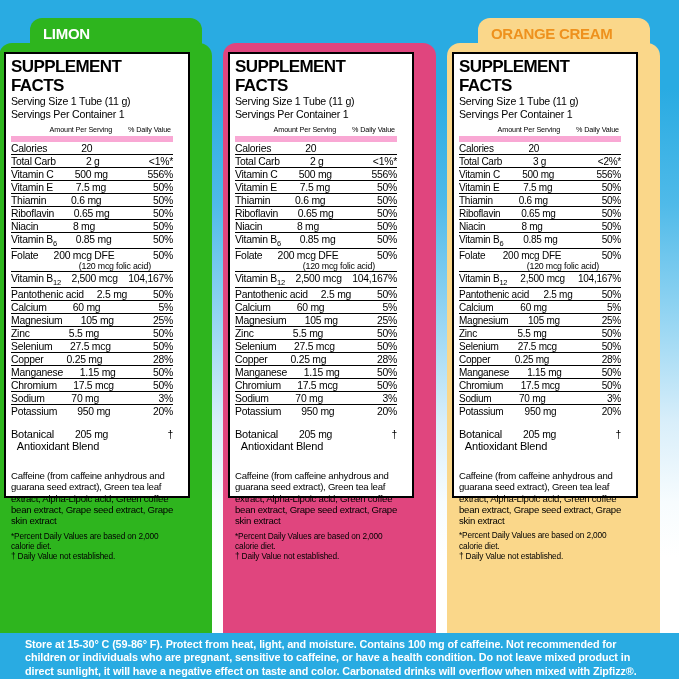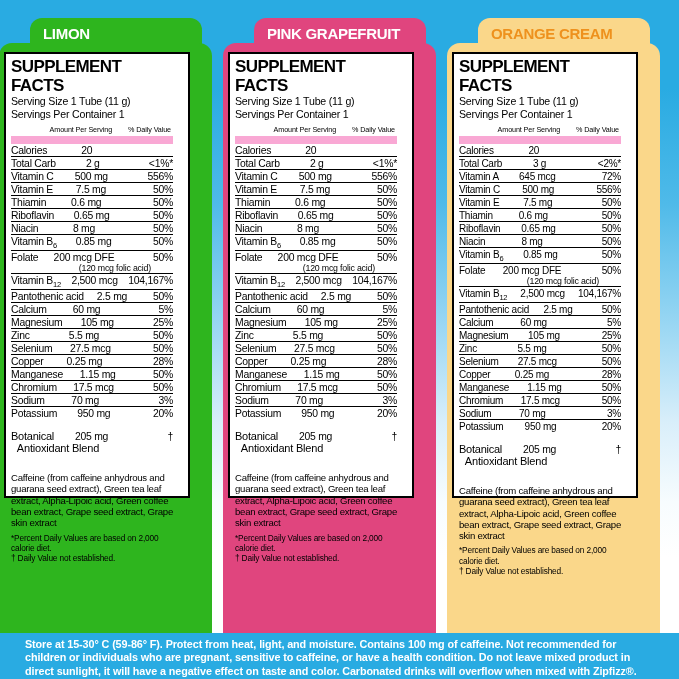--- a/index.html
+++ b/index.html
@@ -57,21 +57,21 @@
   .serv { font-size: 10.6px; line-height: 12.5px; letter-spacing: -0.2px; }
   .bar  { height: 7px; background: #000; margin: 3px 0 1px 0; }
   .bar2 { height: 6px; background: #000; margin: 2px 0; }
   .bar3 { height: 4.5px; background: #000; margin: 2px 0 2px 0; }
   .colhead {
     display: flex; justify-content: flex-end; gap: 16px;
     font-size: 7.2px; padding: 1px 2px 2px 0; letter-spacing: -0.1px;
   }
   .rows { flex: 1; display: flex; flex-direction: column; justify-content: space-between; }
   .row { border-top: 1px solid #000; padding: 1px 0 0 0; }
-  .rows .row:first-child { border-top: 8px solid #f9a8d4; }
+  .rows .row:first-child { border-top: 6px solid #f9a8d4; }
   .rline { display: flex; align-items: baseline; font-size: 10.4px; letter-spacing: -0.25px; }
   .compact .rline { font-size: 10px; }
   .nm  { flex: 1; white-space: nowrap; }
   .nm sub { font-size: 7.5px; }
   .amt { width: 82px; text-align: center; white-space: nowrap; }
   .dv  { width: 48px; text-align: right; white-space: nowrap; }
   .note { font-size: 8.8px; text-align: right; padding-right: 22px; letter-spacing: -0.2px; }
   .blend-line1 .nm, .blend-line2 { font-size: 11px; }
   .blend-line1 { margin-top: 7px; }
   .blend-line2 { padding-left: 3px; letter-spacing: -0.2px; }
@@ -275,23 +275,20 @@
       <div class="bar3"></div>
       <div class="footnotes">
             <div>*Percent Daily Values are based on 2,000 calorie diet.</div>
             <div>† Daily Value not established.</div>
           </div>
     </div>
     <div class="other">Other Ingredients: Citric acid, glucose polymers, potassium carbonate, calcium ascorbate, magnesium amino acid chelate, natural lemon lime flavor, potassium bicarbonate, spirulina (for color), sodium bicarbonate, silica, potassium citrate, taurine, sucralose, turmeric root (for color), dl-alpha-tocopheryl acetate, zinc bisglycinate chelate, manganese gluconate, grape seed extract, niacin, selenium-L-methionine complex, cyanocobalamin, D-calcium pantothenate, green tea leaf extract, folic acid, pyridoxal-5-phosphate, riboflavin-5-phosphate, xylitol, thiamin mononitrate, chromium nicotinate glycinate chelate, copper citrate and methylcobalamin.</div>
   </div>
 
   <div class="column" style="--accent: #E0457E; --title-color: #FFFFFF;">
-    <div class="tab">
-      <span class="flavor">PINK GRAPEFRUIT</span>
-    </div>
     <div class="backing"></div>
     <div class="panel">
       <div class="sf-title">SUPPLEMENT FACTS</div>
       <div class="serv">Serving Size 1 Tube  (11 g)</div>
       <div class="serv">Servings Per Container  1</div>
       <div class="bar"></div>
       <div class="colhead">
         <span>Amount Per Serving</span>
         <span>% Daily Value</span>
       </div>
@@ -479,27 +476,20 @@
             </div>
             <div class="row">
               <div class="rline">
                 <span class="nm">Total Carb</span>
                 <span class="amt">3 g</span>
                 <span class="dv">&lt;2%*</span>
               </div>
             </div>
             <div class="row">
               <div class="rline">
-                <span class="nm">Vitamin A</span>
-                <span class="amt">645 mcg</span>
-                <span class="dv">72%</span>
-              </div>
-            </div>
-            <div class="row">
-              <div class="rline">
                 <span class="nm">Vitamin C</span>
                 <span class="amt">500 mg</span>
                 <span class="dv">556%</span>
               </div>
             </div>
             <div class="row">
               <div class="rline">
                 <span class="nm">Vitamin E</span>
                 <span class="amt">7.5 mg</span>
                 <span class="dv">50%</span>

